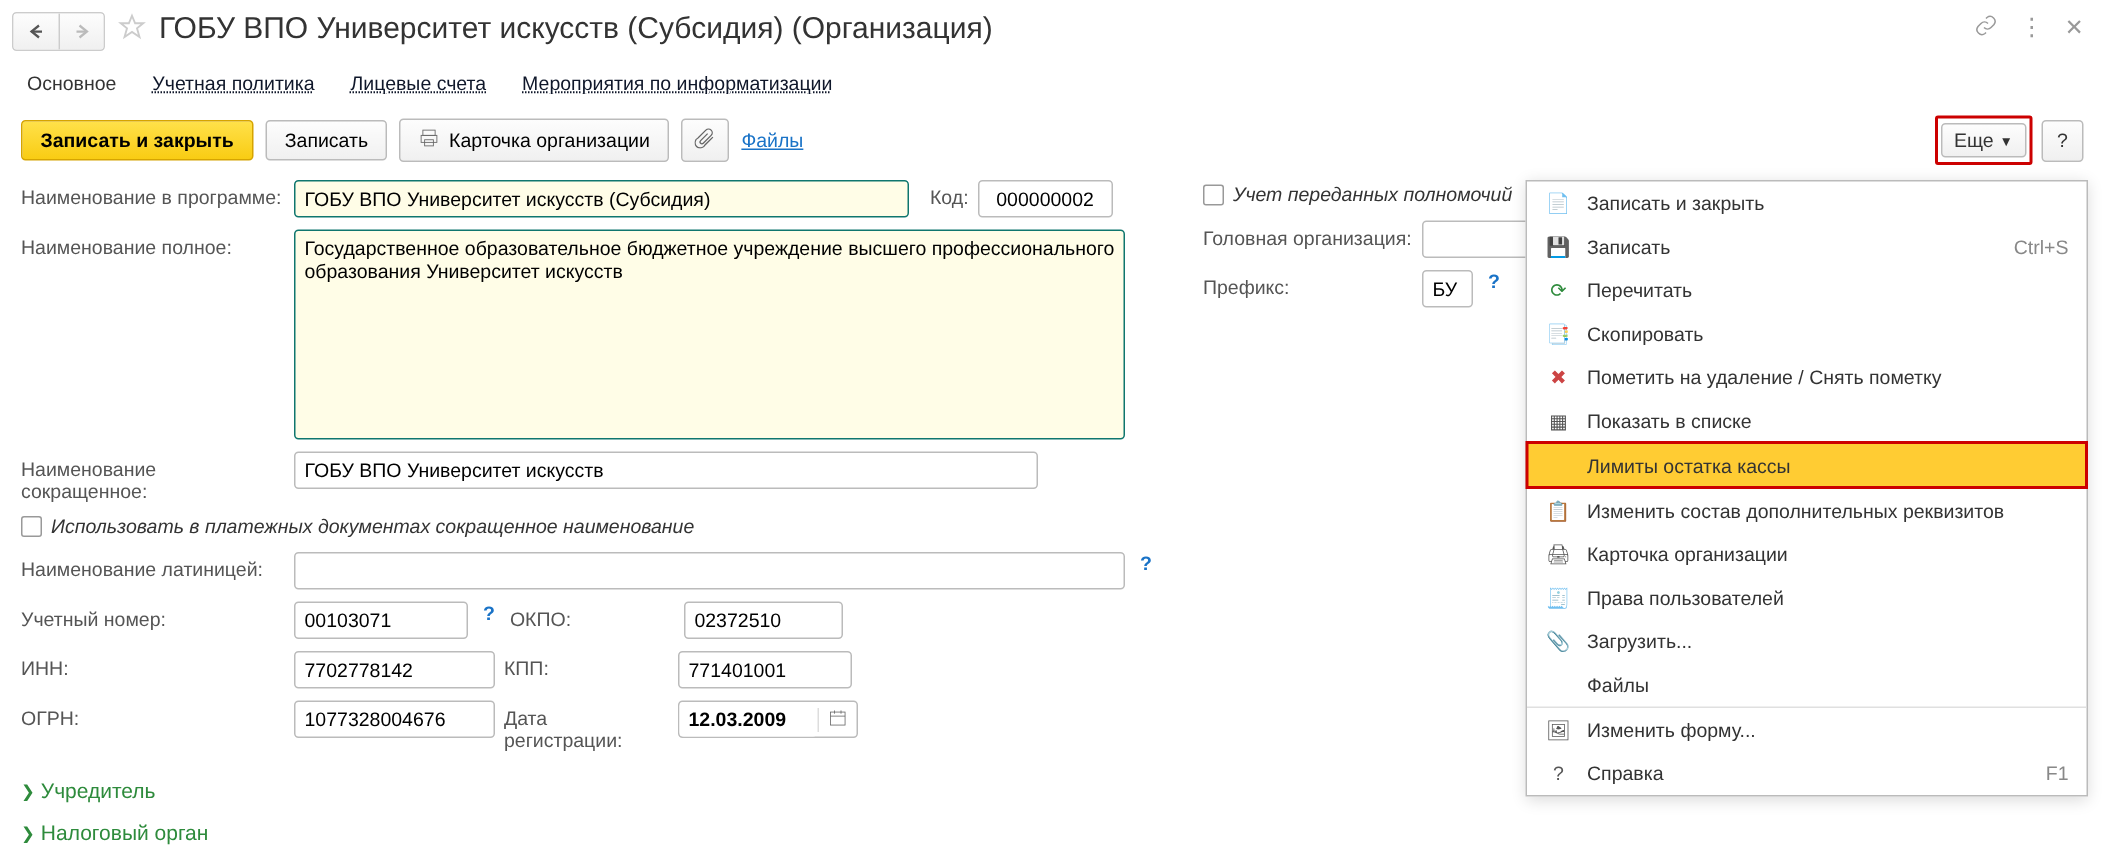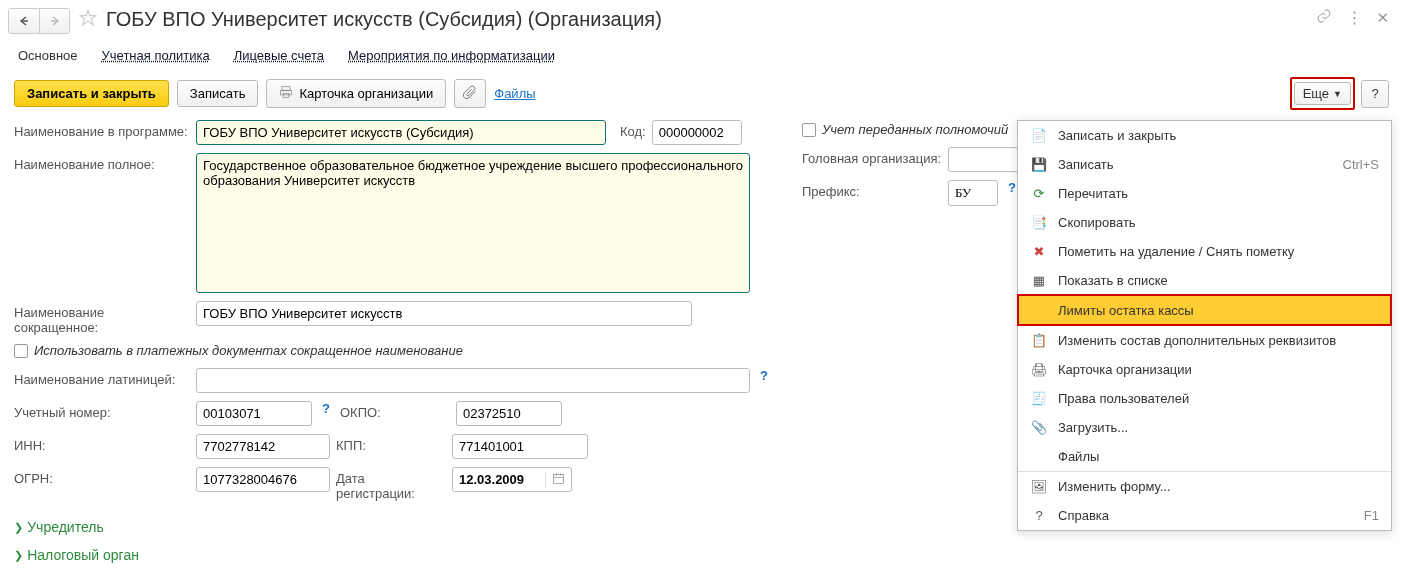--- a/index.html
+++ b/index.html
@@ -164,21 +164,21 @@
     <span class="help-btn">?</span>
   </div>
 </div>
 
 <div class="form-area">
   <div class="col-left">
     <div class="row">
       <span class="lbl">Наименование в программе:</span>
       <input class="inp hl" style="width: 410px;" value="ГОБУ ВПО Университет искусств (Субсидия)">
       <span class="lbl" style="width:auto;margin-left:8px">Код:</span>
-      <input class="inp" style="width: 90px;" value="000000002">
+      <input class="inp" style="width: 90px; text-align: center;" value="000000002">
     </div>
     <div class="row">
       <span class="lbl">Наименование полное:</span>
       <textarea class="inp hl" style="">Государственное образовательное бюджетное учреждение высшего профессионального образования Университет искусств</textarea>
     </div>
     <div class="row">
       <span class="lbl">Наименование сокращенное:</span>
       <input class="inp" style="width: 496px;" value="ГОБУ ВПО Университет искусств">
     </div>
     <div class="chk-row">
@@ -194,21 +194,21 @@
       <span class="lbl">Учетный номер:</span>
       <input class="inp" style="width: 116px;" value="00103071">
       <span class="q">?</span>
       <span class="sublabel">ОКПО:</span>
       <input class="inp" style="width: 106px;" value="02372510">
     </div>
     <div class="row">
       <span class="lbl">ИНН:</span>
       <input class="inp" style="width: 134px;" value="7702778142">
       <span class="sublabel">КПП:</span>
-      <input class="inp" style="width: 136px;" value="771401001">
+      <input class="inp" style="width: 116px;" value="771401001">
     </div>
     <div class="row">
       <span class="lbl">ОГРН:</span>
       <input class="inp" style="width: 134px;" value="1077328004676">
       <span class="sublabel">Дата регистрации:</span>
       <span style="display:inline-flex;align-items:center;border:1px solid #bbb;border-radius:3px;">
         <input class="inp" style="width: 92px; border: none; font-weight: bold;" value="12.03.2009">
         <span style="padding:0 6px;border-left:1px solid #ddd;cursor:pointer">
           <svg width="13" height="13" viewBox="0 0 24 24">
               <rect x="3" y="5" width="18" height="16" fill="none" stroke="#666"></rect>
@@ -225,21 +225,21 @@
     <div class="chk-row" style="margin-top:2px;">
       <span class="chk"></span>
       <span>Учет переданных полномочий</span>
     </div>
     <div class="row">
       <span class="lbl" style="width:140px">Головная организация:</span>
       <input class="inp" style="width: 110px;" value="">
     </div>
     <div class="row">
       <span class="lbl" style="width:140px">Префикс:</span>
-      <input class="inp" style="width: 50px; font-family: Liberation Serif, serif;" value="БУ">
+      <input class="inp" style="width: 34px;" value="БУ">
       <span class="q">?</span>
     </div>
   </div>
 </div>
 
 <div class="expander">
   <span class="chev">❯</span>
   <span>Учредитель</span>
 </div>
 <div class="expander">

